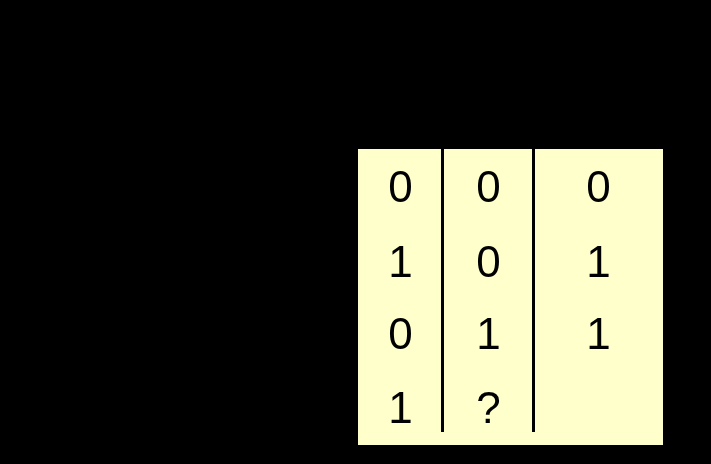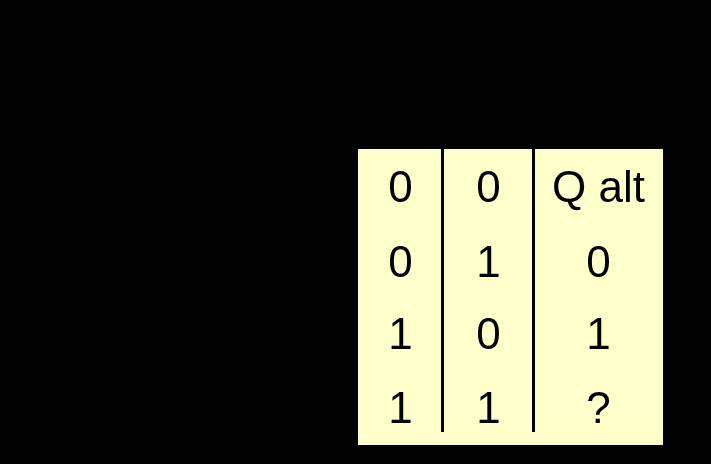--- a/index.html
+++ b/index.html
@@ -55,21 +55,20 @@
 </head>
 <body>
 
 <div class="stage">
   <div class="truth-table">
     <div class="col-divider d1"></div>
     <div class="col-divider d2"></div>
     <div class="cell-grid">
       <div class="cell">0</div>
       <div class="cell">0</div>
-      <div class="cell">Q alt</div>
       <div class="cell">0</div>
       <div class="cell">1</div>
       <div class="cell">0</div>
       <div class="cell">1</div>
       <div class="cell">0</div>
       <div class="cell">1</div>
       <div class="cell">1</div>
       <div class="cell">1</div>
       <div class="cell">?</div>
     </div>

